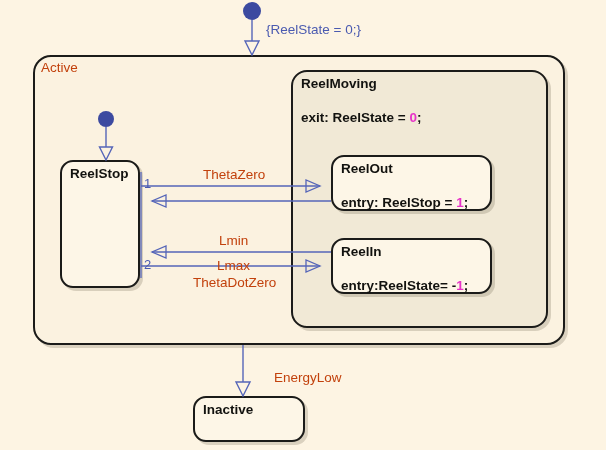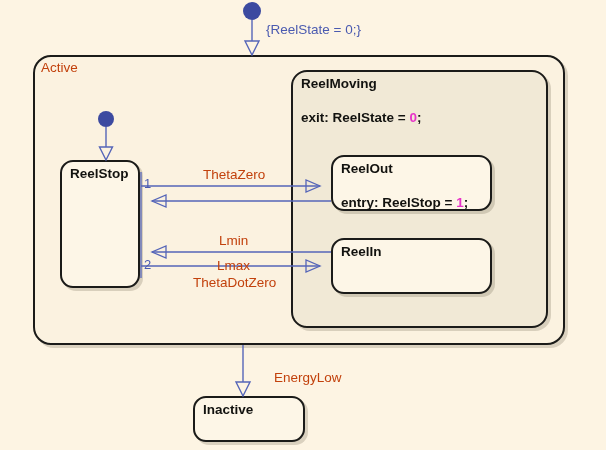--- a/index.html
+++ b/index.html
@@ -144,20 +144,21 @@
     <div class="lbl">ReelStop</div>
   </div>
 
   <div class="state" id="reelout">
     <div class="lbl">ReelOut</div>
     <div class="act"><span>entry: ReelStop = </span><span class="num">1</span><span>;</span></div>
   </div>
 
   <div class="state" id="reelin">
     <div class="lbl">ReelIn</div>
+    <div class="act"><span>entry:ReelState= </span><span class="op">-</span><span class="num">1</span><span>;</span></div>
   </div>
 
   <div class="state" id="inactive">
     <div class="lbl">Inactive</div>
   </div>
 
   <svg class="layer" viewBox="0 0 606 450" xmlns="http://www.w3.org/2000/svg">
 
     <circle cx="252" cy="11" r="9" fill="#3c4aa0"></circle>
     <line x1="252" y1="20" x2="252" y2="41" stroke="#5565b8" stroke-width="1.4"></line>

